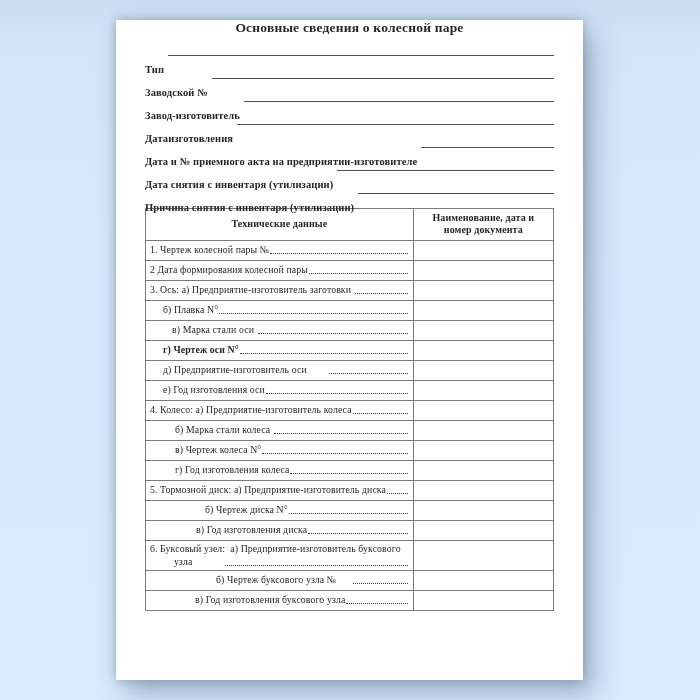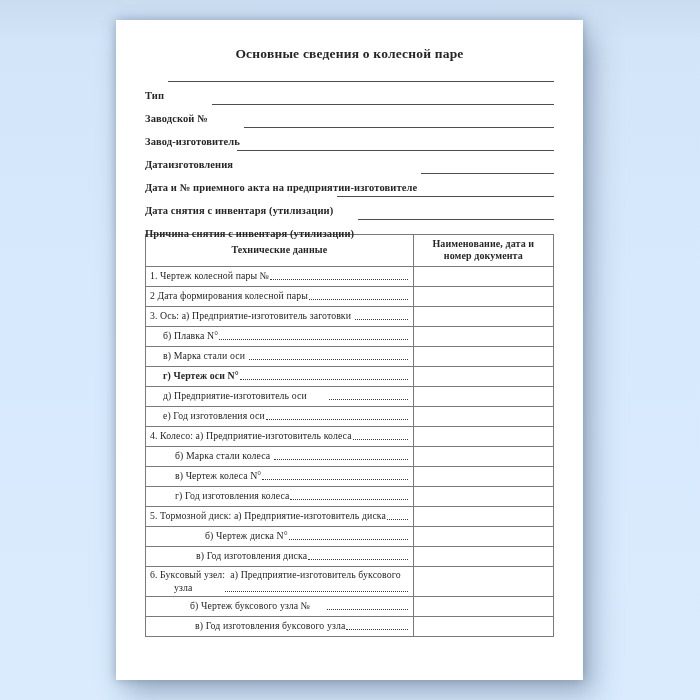--- a/index.html
+++ b/index.html
@@ -17,21 +17,21 @@
     position: absolute;
     left: 116px; top: 20px;
     width: 467px; height: 660px;
     box-sizing: border-box;
     padding: 0 29px;
     background: var(--page, #ffffff);
     box-shadow: 0 0 10px rgba(100,120,145,.55), 10px 14px 26px rgba(85,105,135,.45);
     color: var(--text, #262626);
   }
   .doc-title {
-    margin: 0; padding-top: 26px;
+    margin: 0; 
     font-size: 13.5px; font-weight: 700;
     line-height: 16px;
     text-align: center;
     letter-spacing: .2px;
   }
   .fields { margin-top: 4px; }
   .field {
     display: flex; align-items: center;
     height: 23px;
     font-size: 10.5px; font-weight: 600;
@@ -177,21 +177,21 @@
         <span class="lbl-text">б) Плавка N°</span>
         <span class="leader"></span>
       </div>
 
     </td>
     <td class="value-cell"></td>
   </tr>
 
   <tr>
     <td class="label-cell">
-      <div class="row-line lline1" style="margin-left: 13px;">
+      <div class="row-line lline1" style="margin-left: 22px;">
         <span class="lbl-text">в) Марка стали оси </span>
         <span class="leader"></span>
       </div>
 
     </td>
     <td class="value-cell"></td>
   </tr>
 
   <tr>
     <td class="label-cell">
@@ -312,21 +312,21 @@
       <div class="row-line second lline2" style="margin-left: 24px;">
         <span class="lbl-text lbl-text2">узла</span>
         <span class="leader"></span>
       </div>
     </td>
     <td class="value-cell"></td>
   </tr>
 
   <tr>
     <td class="label-cell">
-      <div class="row-line lline1" style="margin-left: 40px; gap: 16px;">
+      <div class="row-line lline1" style="margin-left: 66px; gap: 16px;">
         <span class="lbl-text">б) Чертеж буксового узла №</span>
         <span class="leader"></span>
       </div>
 
     </td>
     <td class="value-cell"></td>
   </tr>
 
   <tr>
     <td class="label-cell">

